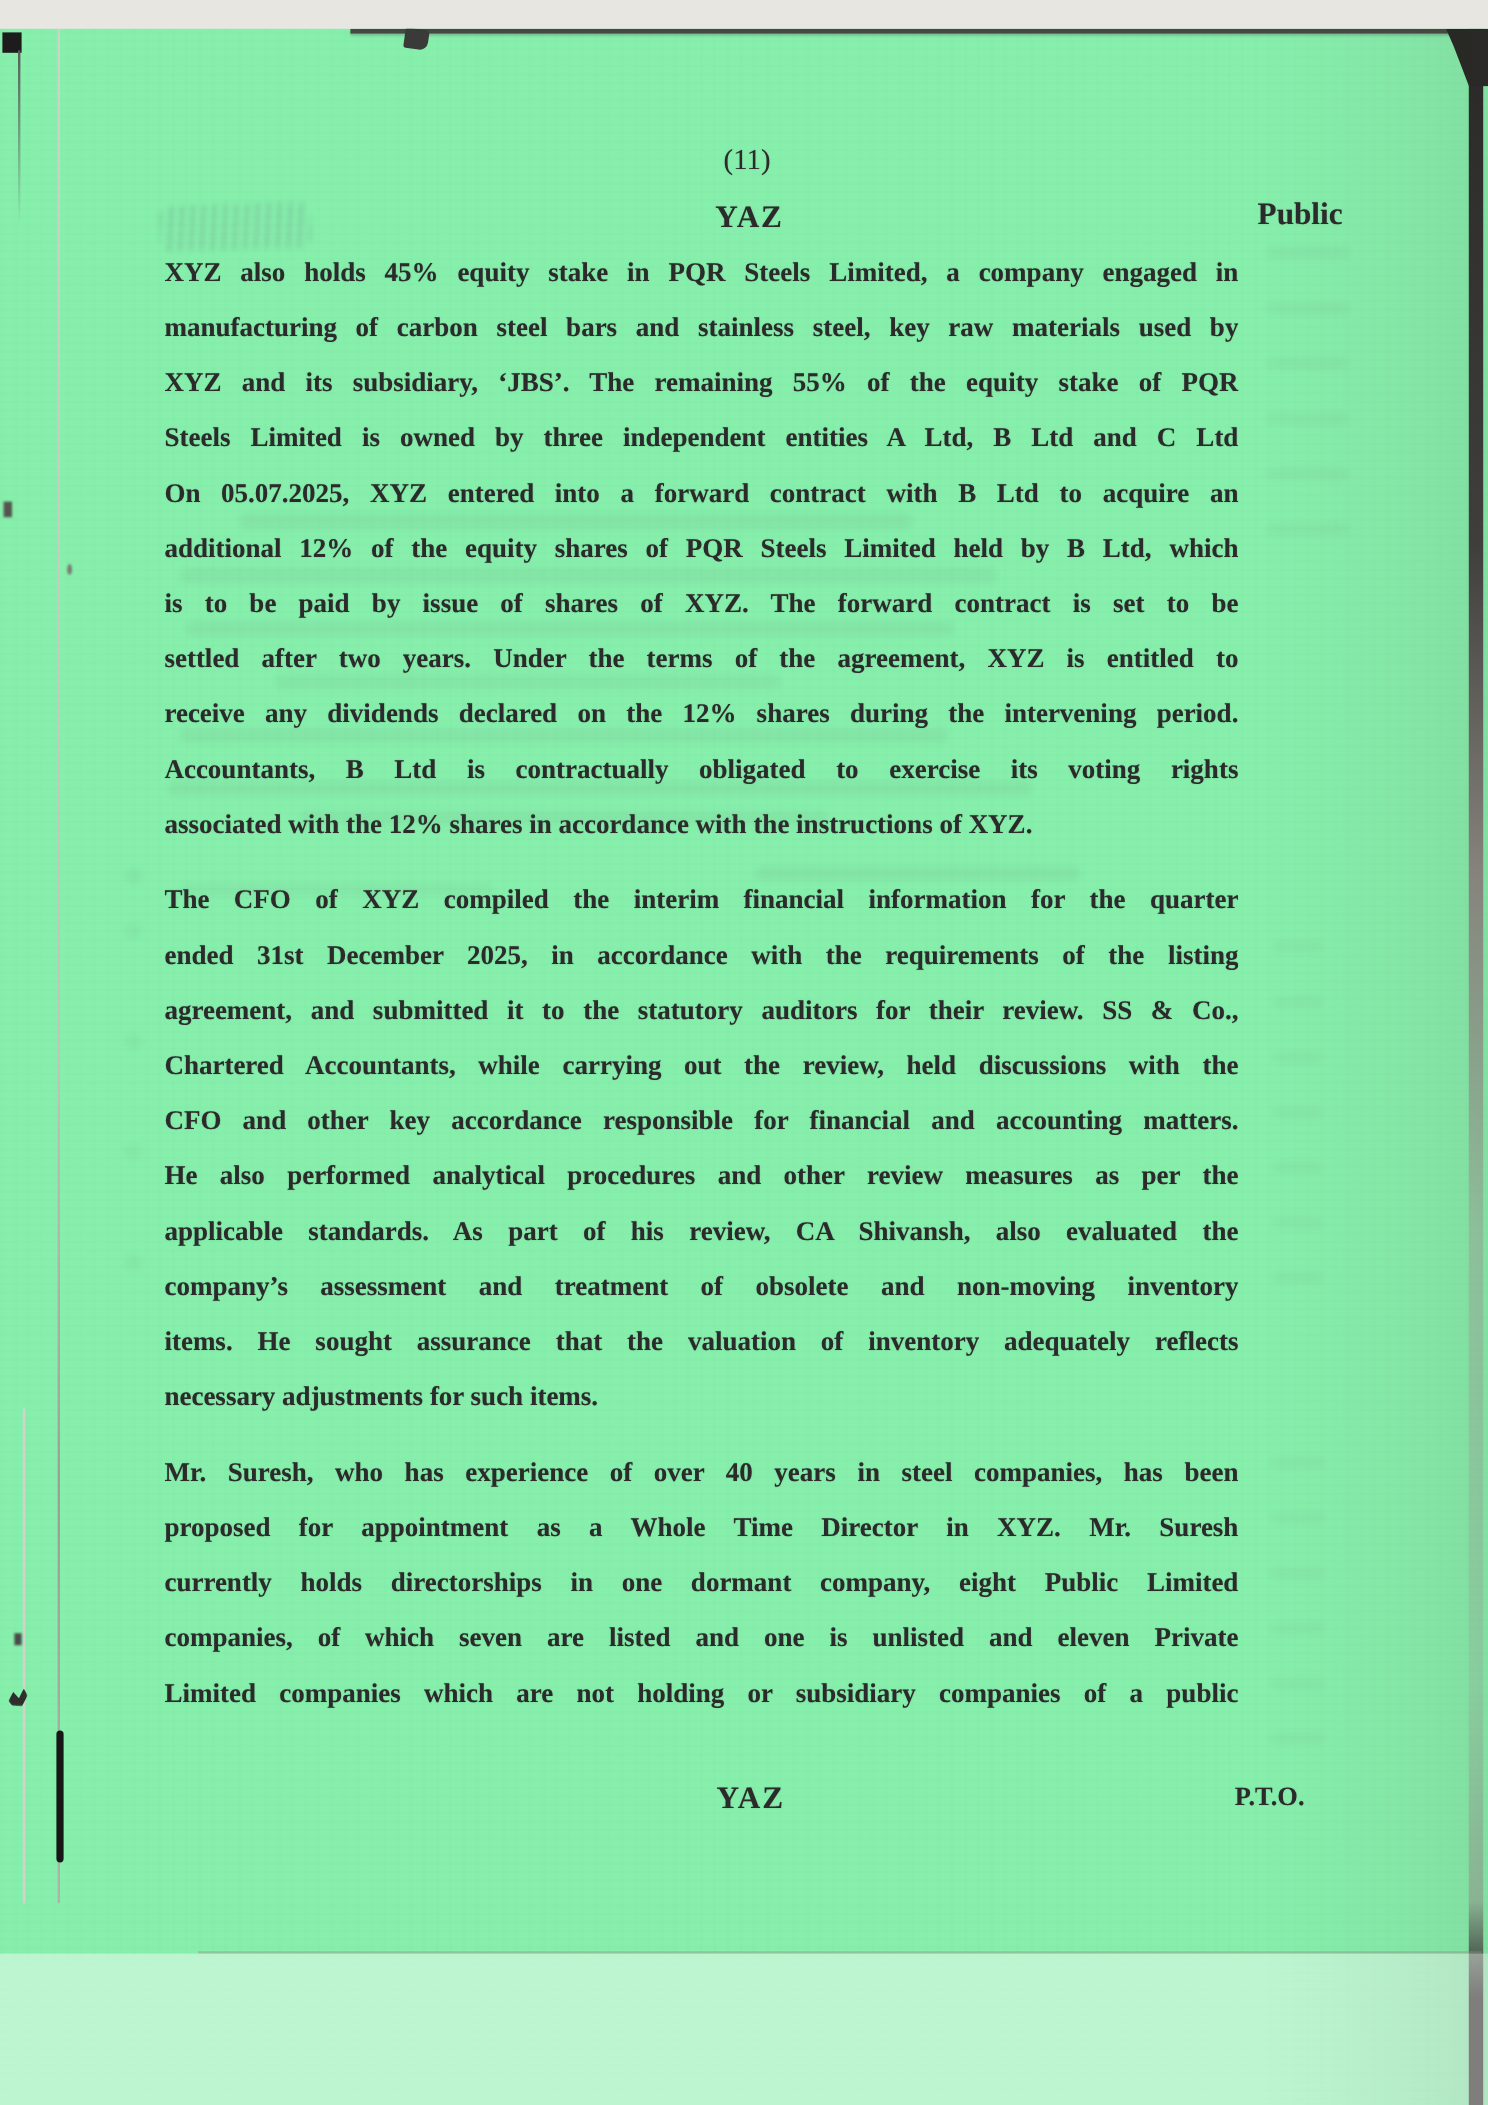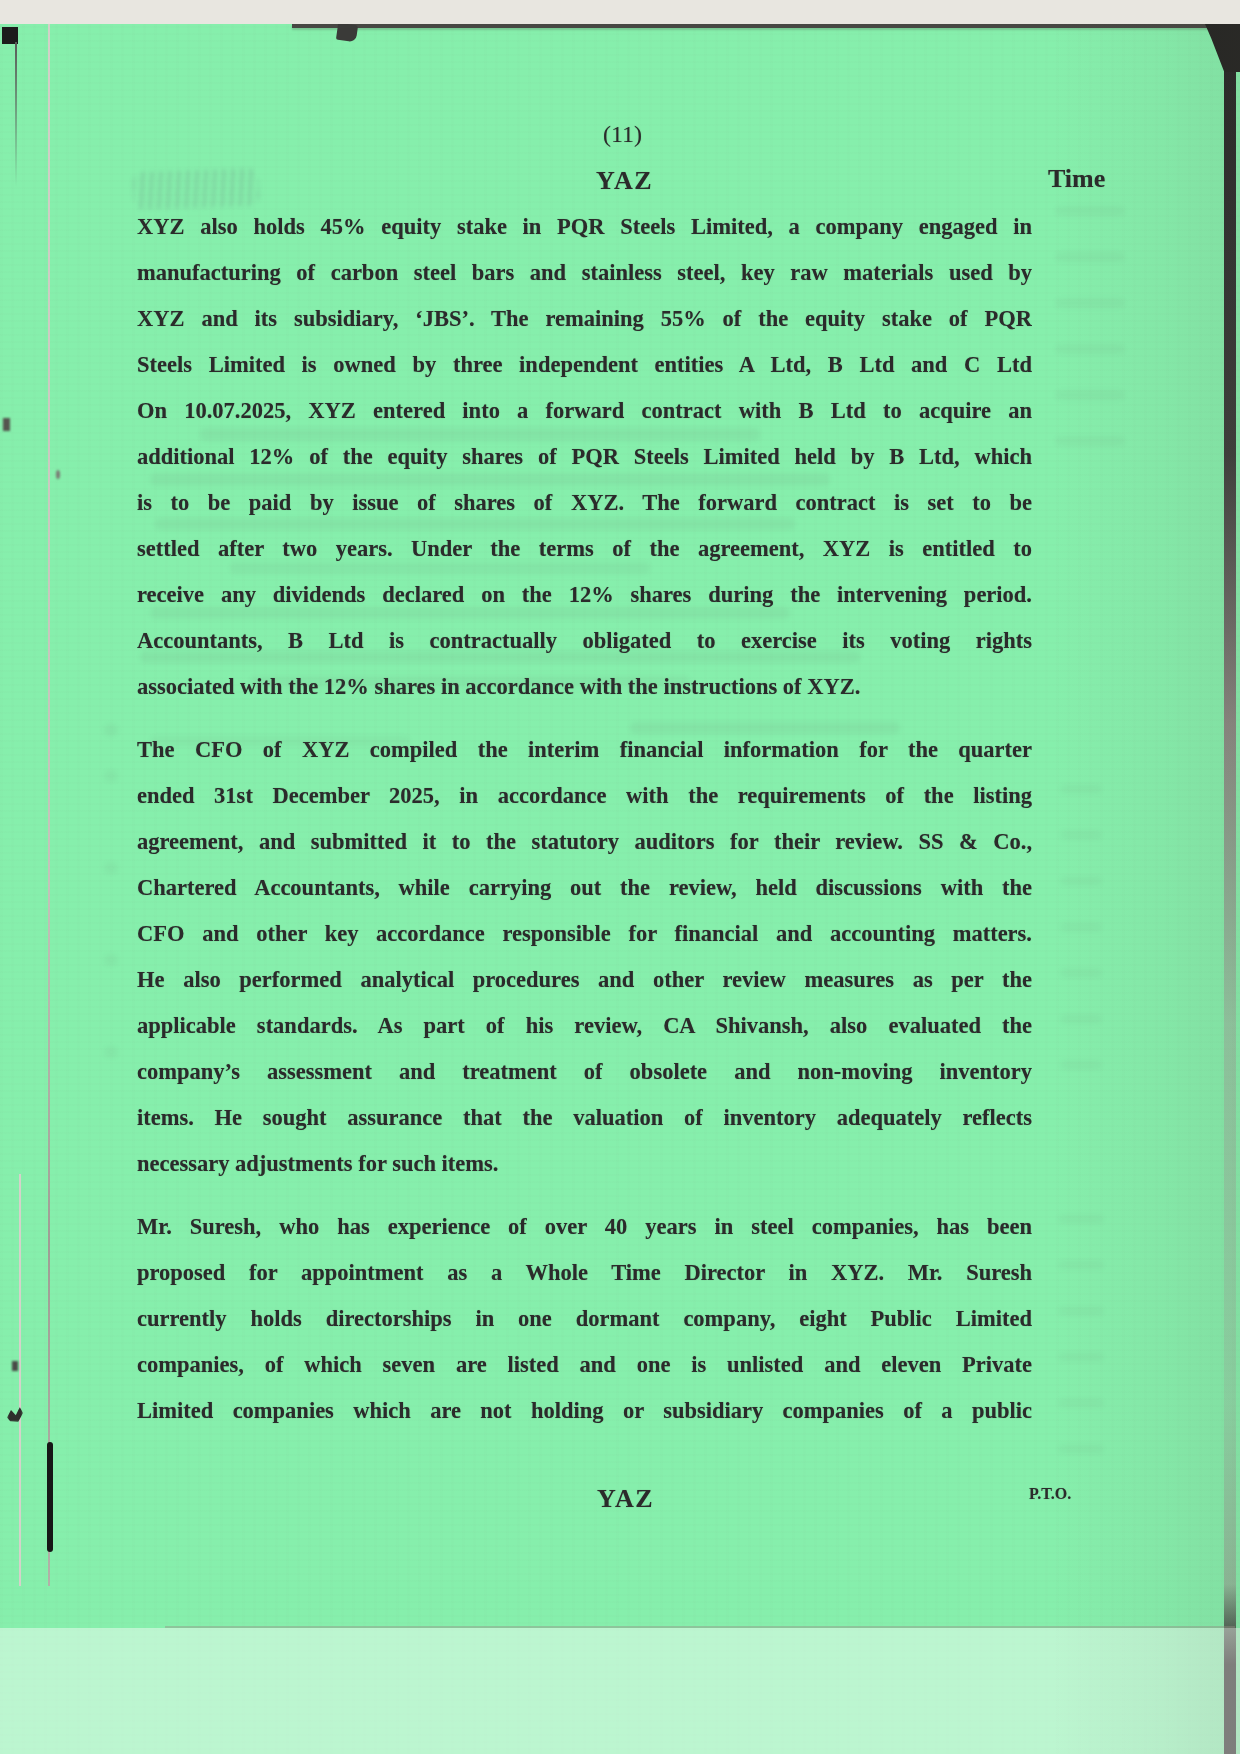--- a/index.html
+++ b/index.html
@@ -25,21 +25,21 @@
   
   .txt { text-shadow:0 0 1px rgba(43,43,43,.35); }
   .page-number { position:absolute; left:603px; top:96px;  font-size:24px; line-height:1.2; }
   .header-title{ position:absolute; left:596px; top:143px; font-size:26px; font-weight:bold; letter-spacing:1.5px; line-height:1.1; }
   .marks-label { position:absolute; left:1048px; top:141px; font-size:26px; font-weight:bold; line-height:1.1; }
   .body-text   { position:absolute; left:137px; top:180px; width:895px; font-size:22.5px; line-height:46px;font-weight:bold; }
   .para + .para{ margin-top:17px; }
   .line { height:46px; overflow:hidden; text-align:justify; text-align-last:justify; }
   .line.endp { text-align-last:left; }
   .footer-title{ position:absolute; left:597px; top:1461px; font-size:26px; font-weight:bold; letter-spacing:1.5px; line-height:1.1; }
-  .pto-label   { position:absolute; left:1029px; top:1461px; font-size:16px; font-weight:bold; line-height:1.1; }
+  .pto-label   { position:absolute; left:1029px; top:1461px; font-size:22px; font-weight:bold; line-height:1.1; }
 
   
   .art { position:absolute; pointer-events:none; }
   .a-topline   { left:292px; top:0; width:948px; height:4px; background:#474743; box-shadow:0 2px 2px rgba(70,70,65,.25); }
   .a-topflag   { left:337px; top:0; width:20px; height:17px; background:#3a3a38; border-radius:2px 3px 7px 2px; transform:rotate(8deg); }
   .a-tlsquare  { left:2px; top:3px; width:16px; height:17px; background:#1c1c1c; }
   .a-tlline    { left:15px; top:18px; width:2px; height:145px; background:linear-gradient(#5a5a58, rgba(90,90,88,0)); }
   .a-leftedge  { left:48px; top:0; width:2px; height:1562px;
                  background:linear-gradient(180deg,#d3d0c8 0,#c5c2ba 55%,#a09d95 78%,#b3b0a8 100%); }
   .a-leftedge2 { left:19px; top:1150px; width:2px; height:412px; background:#d5d2ca; }
@@ -80,29 +80,29 @@
   <div class="art a-mark4"></div>
   <div class="art a-rightstrip"></div>
   <div class="art a-trcorner"></div>
   <div class="art a-bottomline"></div>
   <div class="art a-bottomlight"></div>
   <div class="art a-smudge"></div>
   <div class="shade-right"></div>
 
   <div class="page-number txt">(11)</div>
   <div class="header-title txt">YAZ</div>
-  <div class="marks-label txt">Time</div>
+  <div class="marks-label txt">Public</div>
 
   <div class="body-text txt">
       <div class="para">
         <div class="line">XYZ also holds 45% equity stake in PQR Steels Limited, a company engaged in</div>
         <div class="line">manufacturing of carbon steel bars and stainless steel, key raw materials used by</div>
         <div class="line">XYZ and its subsidiary, ‘JBS’. The remaining 55% of the equity stake of PQR</div>
         <div class="line">Steels Limited is owned by three independent entities A Ltd, B Ltd and C Ltd</div>
-        <div class="line">On 10.07.2025, XYZ entered into a forward contract with B Ltd to acquire an</div>
+        <div class="line">On 05.07.2025, XYZ entered into a forward contract with B Ltd to acquire an</div>
         <div class="line">additional 12% of the equity shares of PQR Steels Limited held by B Ltd, which</div>
         <div class="line">is to be paid by issue of shares of XYZ. The forward contract is set to be</div>
         <div class="line">settled after two years. Under the terms of the agreement, XYZ is entitled to</div>
         <div class="line">receive any dividends declared on the 12% shares during the intervening period.</div>
         <div class="line">Accountants, B Ltd is contractually obligated to exercise its voting rights</div>
         <div class="line endp">associated with the 12% shares in accordance with the instructions of XYZ.</div>
       </div>
       <div class="para">
         <div class="line">The CFO of XYZ compiled the interim financial information for the quarter</div>
         <div class="line">ended 31st December 2025, in accordance with the requirements of the listing</div>

